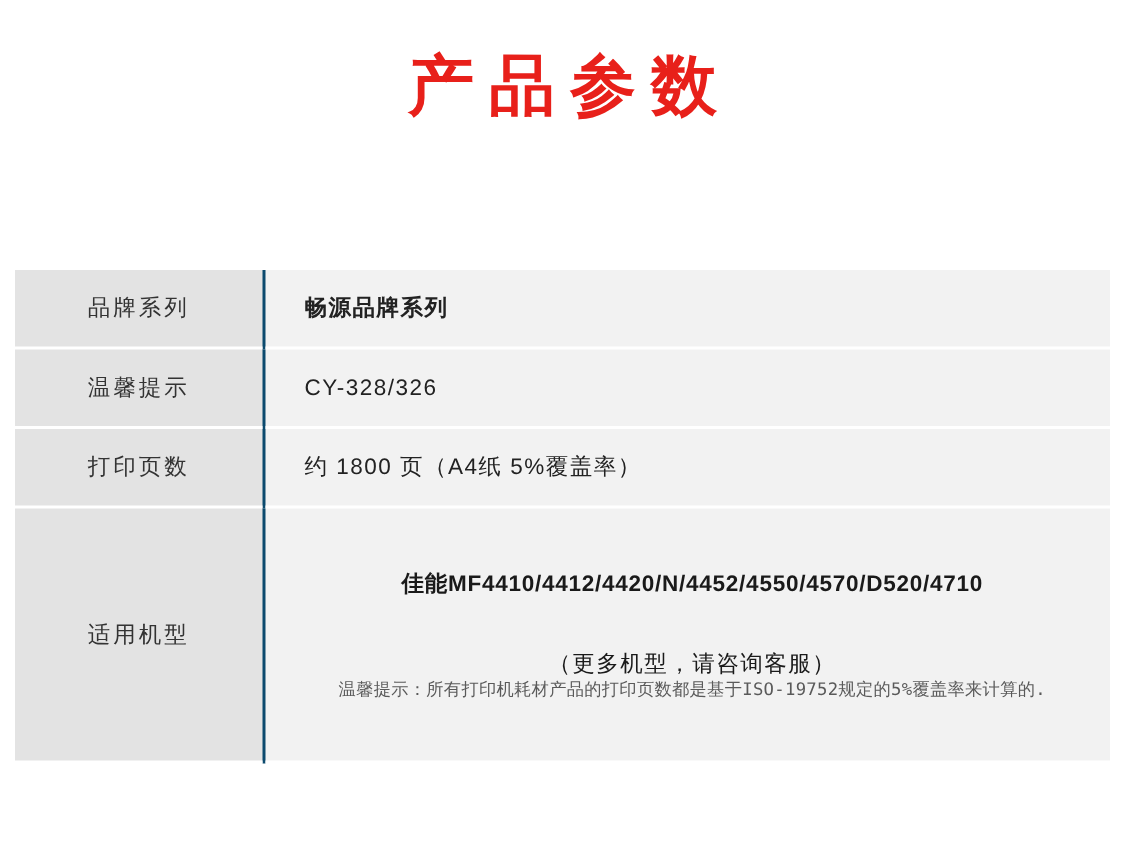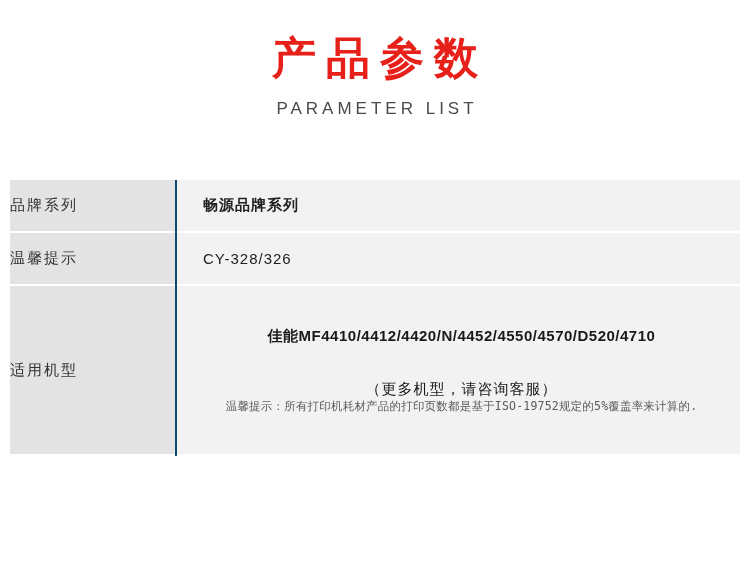--- a/index.html
+++ b/index.html
@@ -51,21 +51,21 @@
     border-bottom: 2px solid #ffffff;
   }
   .spec-table td {
     vertical-align: middle;
   }
   .label-cell {
     width: 165px;
     background: #e3e3e3;
     color: #333333;
     font-size: 15px;
-    text-align: left;
+    text-align: center;
     letter-spacing: 2px;
     padding: 16px 0;
   }
   .value-cell {
     background: #f2f2f2;
     color: #222222;
     font-size: 15px;
     padding: 16px 0 16px 26px;
     border-left: 2px solid #0c4a6e;
     letter-spacing: 1px;
@@ -104,32 +104,35 @@
     font-family: "Liberation Sans", sans-serif;
   }
 </style>
 </head>
 <body>
 
 <div class="page">
 
   <div class="title-block">
     <div class="main-title">产品参数</div>
-    <div class="sub-title">PARAMETER LIST</div>
   </div>
 
   <table class="spec-table">
     <tbody>
       <tr>
         <td class="label-cell">品牌系列</td>
         <td class="value-cell bold">畅源品牌系列</td>
       </tr>
       <tr>
         <td class="label-cell">温馨提示</td>
         <td class="value-cell">CY-328/326</td>
+      </tr>
+      <tr>
+        <td class="label-cell">打印页数</td>
+        <td class="value-cell">约 1800 页（A4纸 5%覆盖率）</td>
       </tr>
       <tr class="row-tall">
         <td class="label-cell">适用机型</td>
         <td class="value-cell">
           <div class="model-main">佳能MF4410/4412/4420/N/4452/4550/4570/D520/4710</div>
           <div class="model-note">（更多机型，请咨询客服）</div>
           <div class="model-tip"><span class="tip-label">温馨提示：</span><span>所有打印机耗材产品的打印页数都是基于ISO-19752规定的5%覆盖率来计算的.</span></div>
         </td>
       </tr>
     </tbody>

